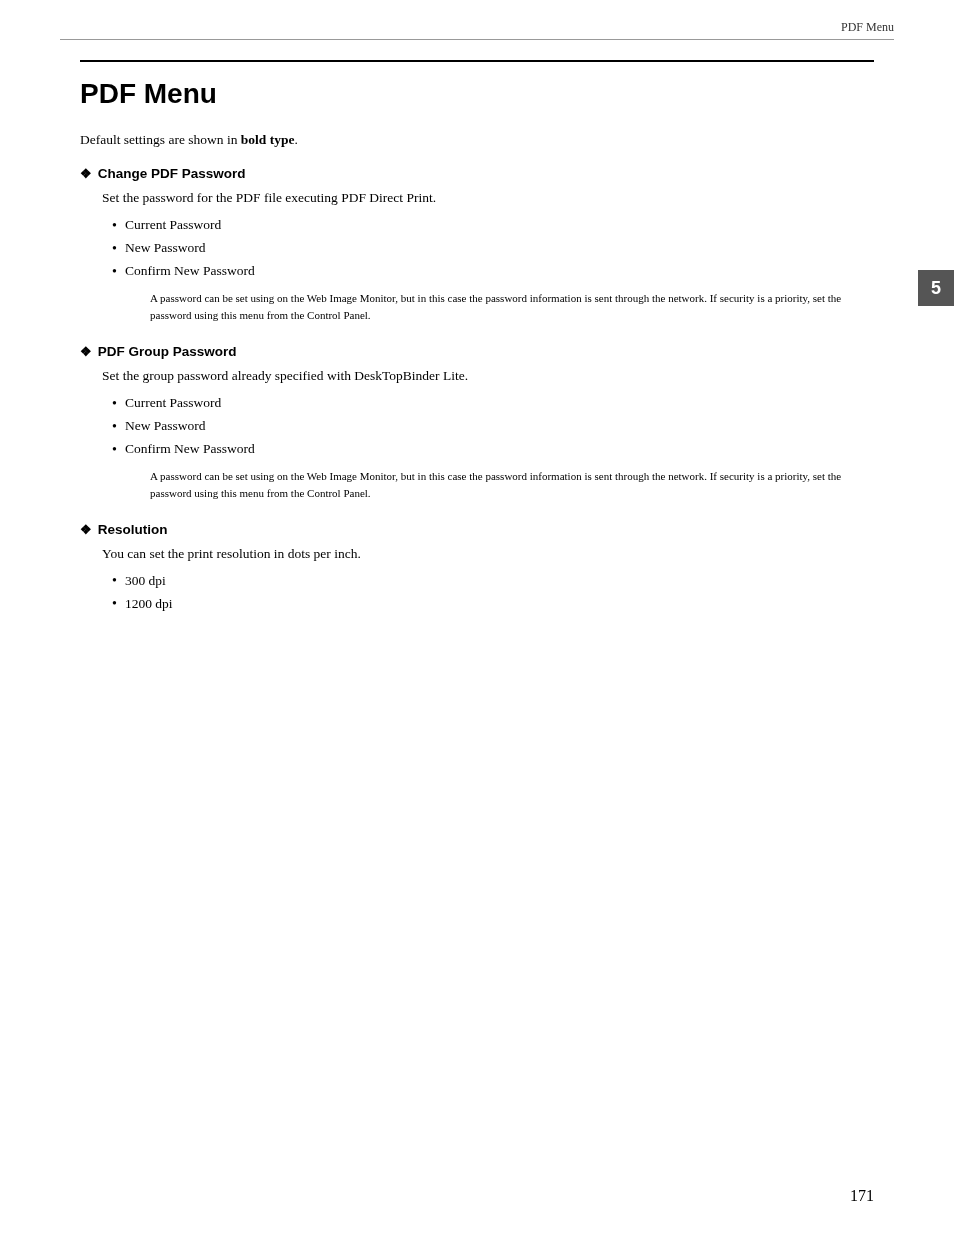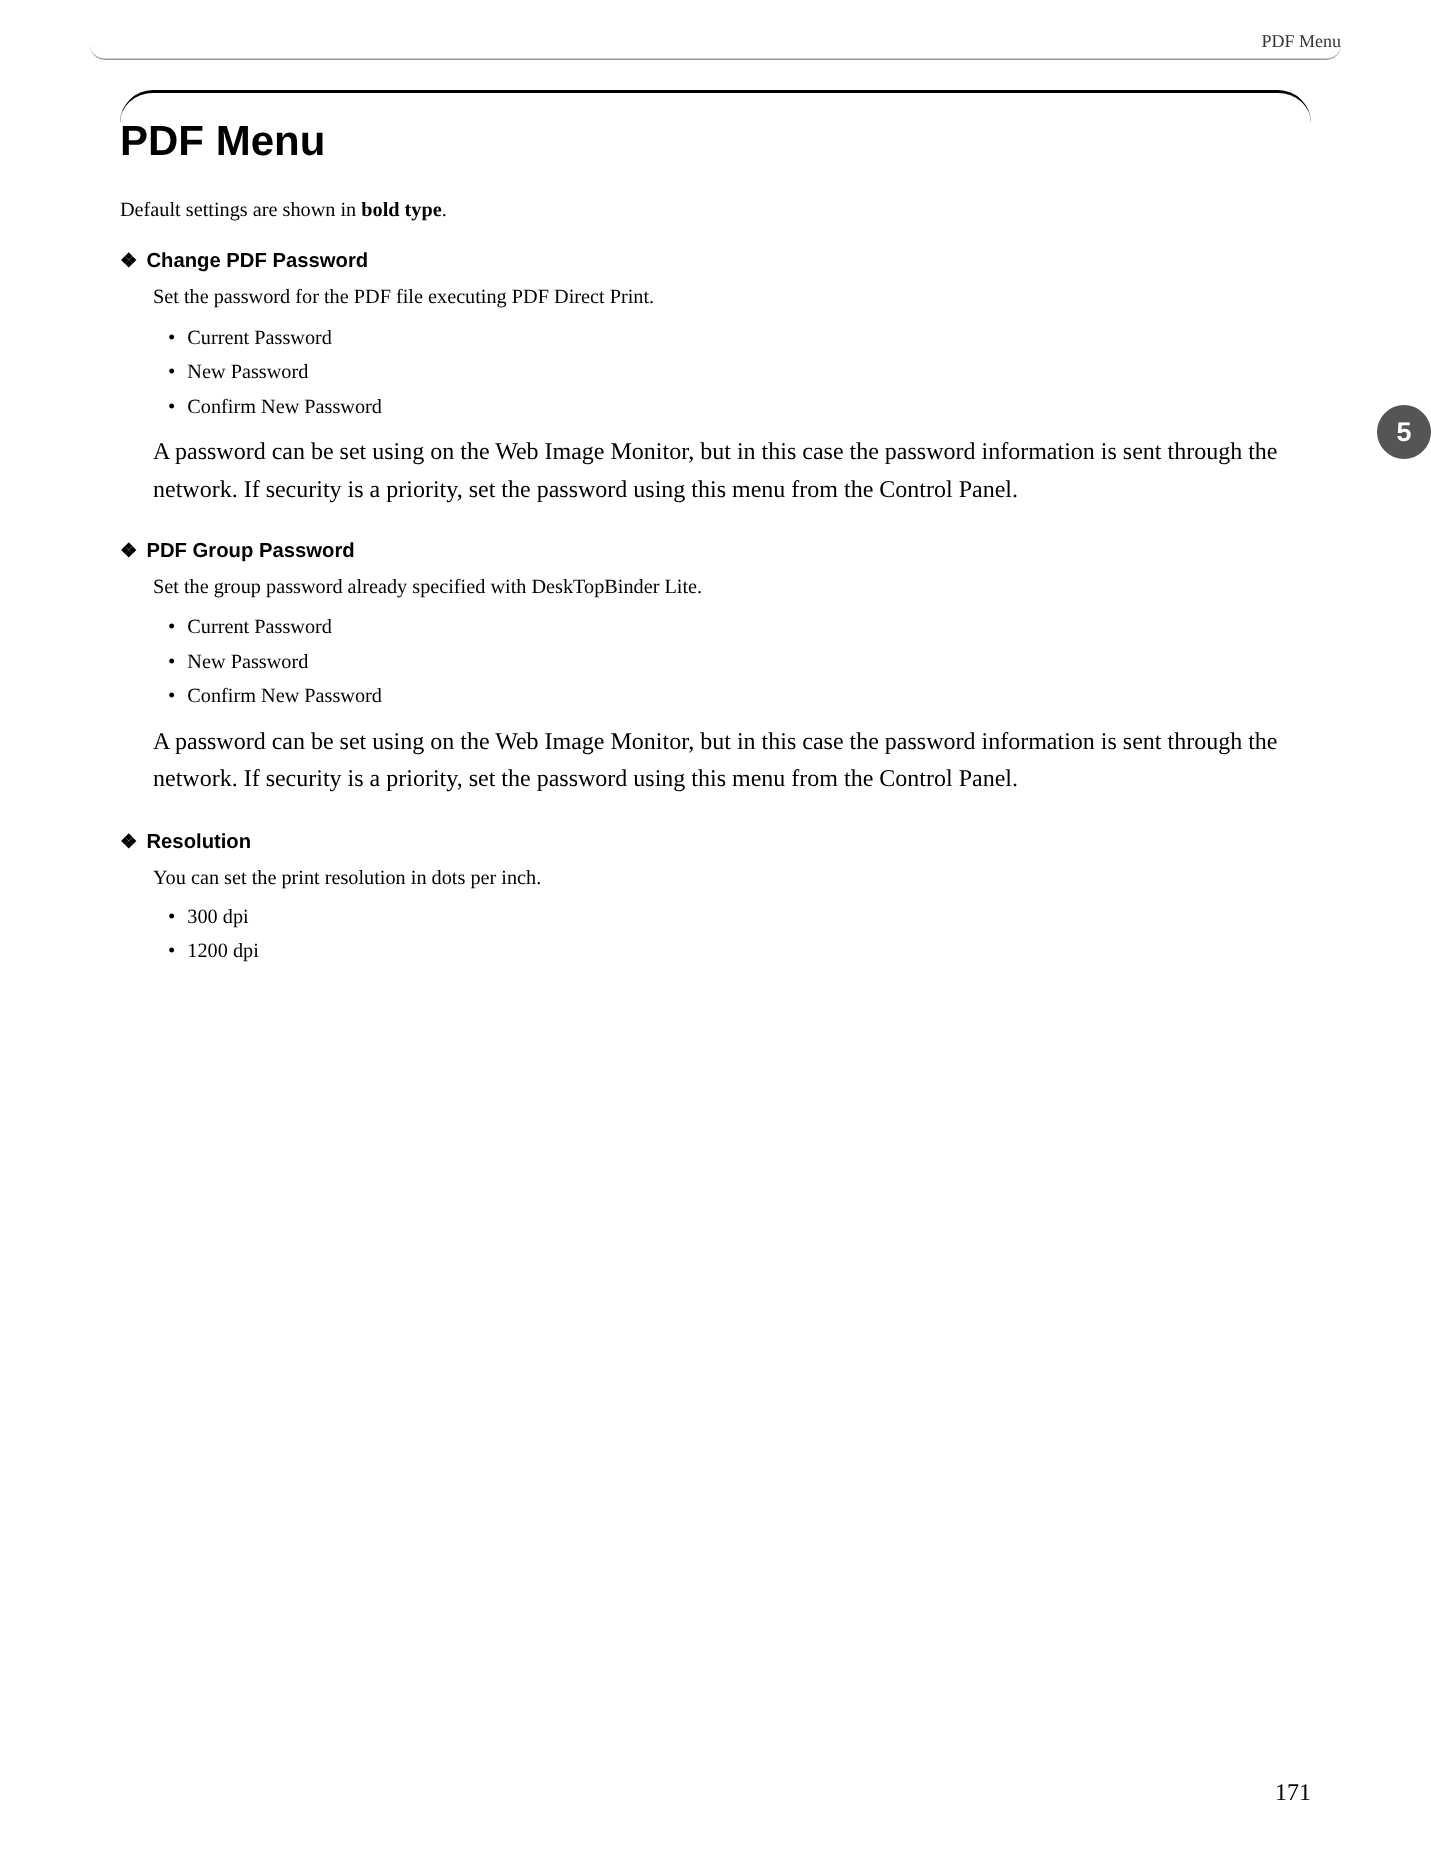--- a/index.html
+++ b/index.html
@@ -1,19 +1,18 @@
 <!DOCTYPE html>
 <html><head>
   <meta charset="utf-8">
   <style>
     * {
       margin: 0;
       padding: 0;
       box-sizing: border-box;
-      border-radius: 22px;
     }
 
     body {
       background: #ffffff;
       font-family: "Times New Roman", Times, serif;
       font-size: 14px;
       color: #000000;
       width: 954px;
       min-height: 1235px;
       position: relative;
@@ -121,38 +120,39 @@
 
     
     .bullet-list {
       list-style: none;
       margin-left: 10px;
       margin-bottom: 8px;
     }
 
     .bullet-list li {
       display: flex;
-      align-items: flex-start;
+      align-items: center;
       margin-bottom: 2px;
       line-height: 1.5;
     }
 
     .bullet-list li::before {
       content: "•";
       margin-right: 8px;
       font-size: 14px;
     }
 
     .bullet-list li.bold-item {
       font-weight: bold;
     }
 
     .note-text {
-      font-size: 16px;
+      font-size: 11px;
       line-height: 1.55;
+      margin-left: 48px;
     }
 
     
     .page-number {
       position: absolute;
       bottom: 30px;
       right: 80px;
       font-size: 16px;
     }
   </style>

